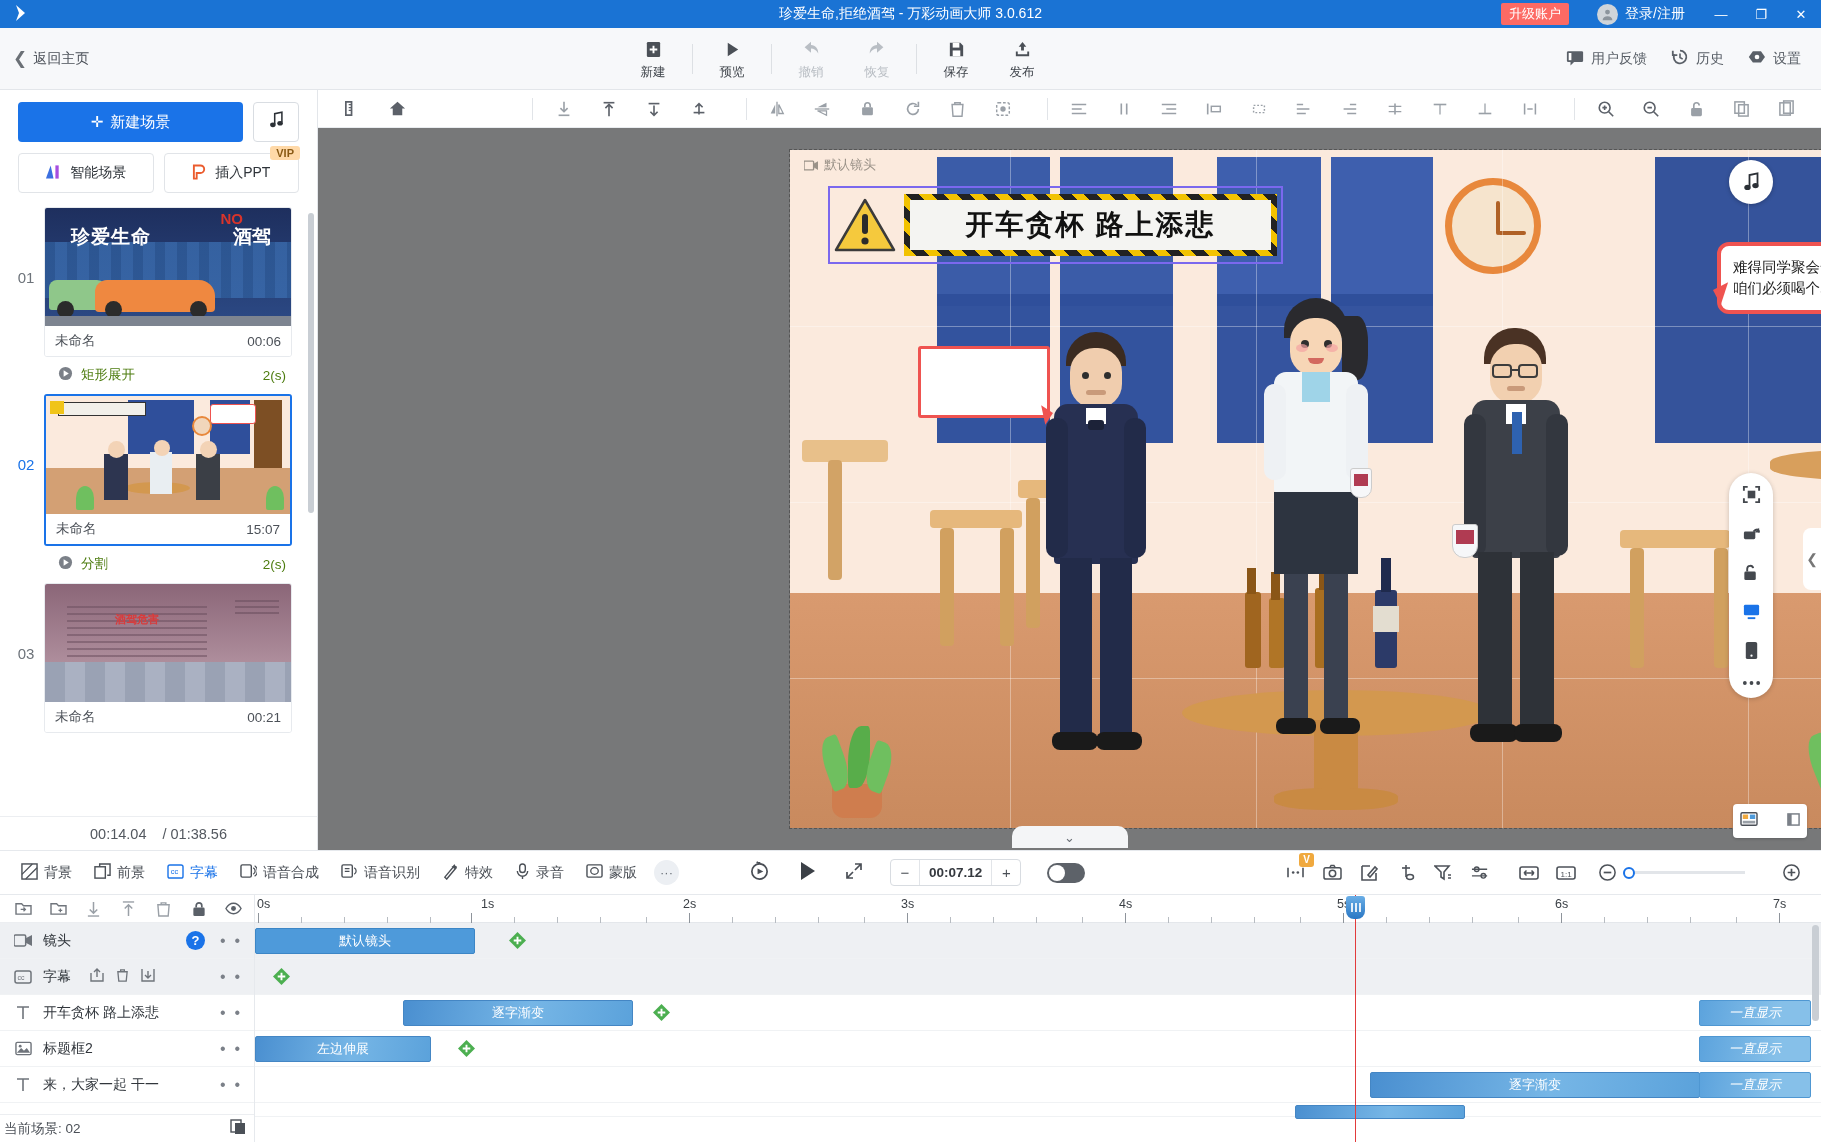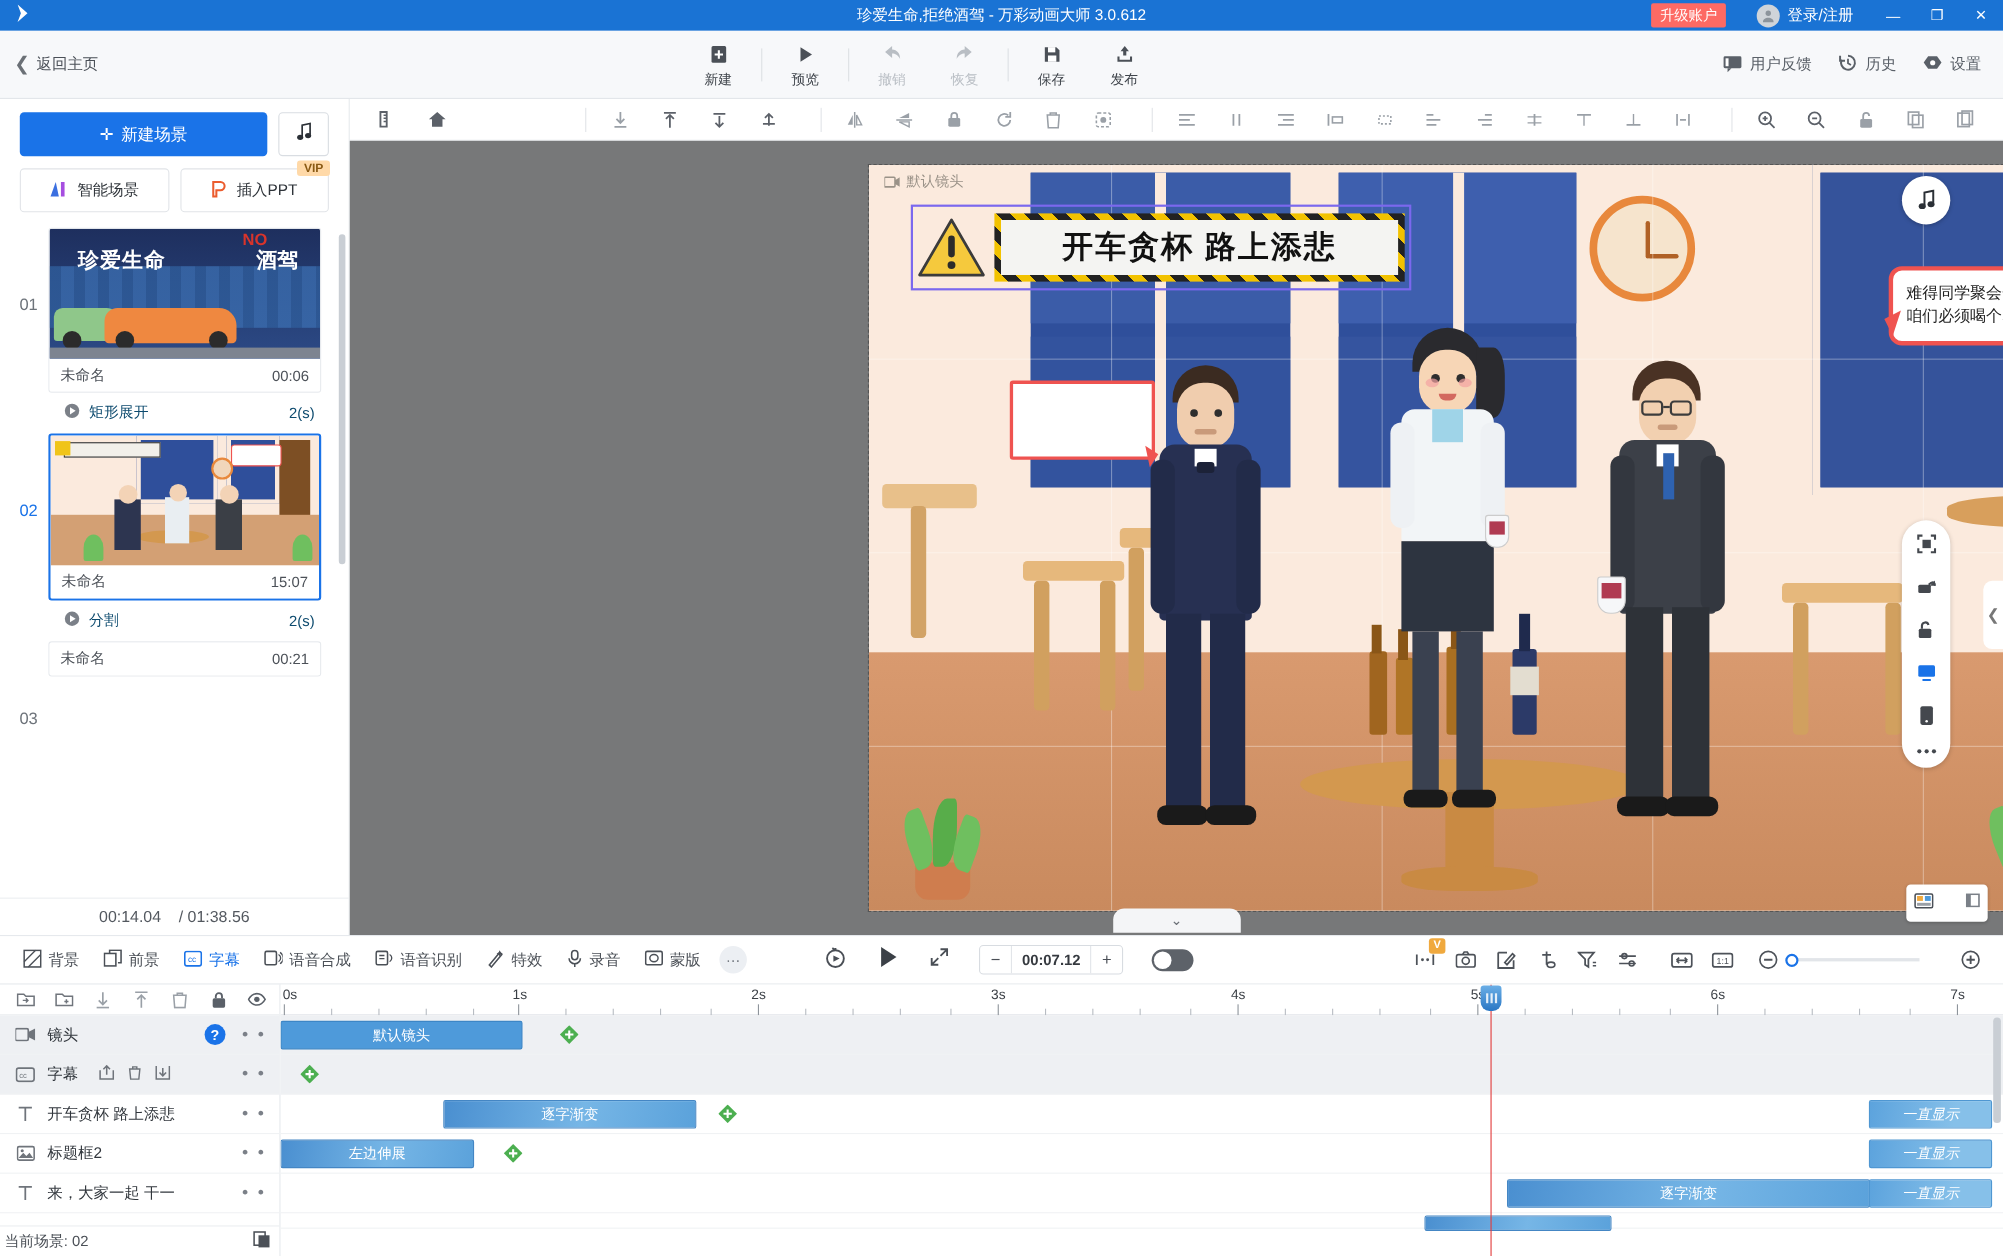--- a/index.html
+++ b/index.html
@@ -94,21 +94,21 @@
   .scene-card { width: 248px; }
   .thumb-wrap { border: 1px solid #e7eaee; border-radius: 3px; background:#fff; overflow: hidden; }
   .thumb-wrap.active { border: 2px solid #1a73e8; }
   .thumb { width: 100%; height: 118px; position: relative; overflow: hidden; }
   .thumb-meta {
     height: 30px; display: flex; align-items: center; justify-content: space-between;
     padding: 0 10px; font-size: 13.5px; color: #4c5158; background: #fff;
   }
   .trans-row {
     display: flex; align-items: center; justify-content: space-between;
-    padding: 9px 6px 10px 14px; font-size: 13.5px; color: #0c4a6e;
+    padding: 9px 6px 10px 14px; font-size: 13.5px; color: #4d7c0f;
   }
   .trans-left { display: flex; align-items: center; gap: 8px; }
   .scrollbar-v {
     position: absolute; right: 3px; top: 20px; width: 6px; height: 300px;
     background: #c9ced4; border-radius: 3px;
   }
   .total-time {
     height: 34px; flex: 0 0 34px; display: flex; align-items: center; justify-content: center;
     gap: 16px; font-size: 14.5px; color: #53585f; border-top: 1px solid #eceef1;
   }
@@ -546,20 +546,26 @@
               </div>
               <span>2(s)</span>
             </div>
           </div>
         </div>
 
         <div class="scene-row">
           <div class="scene-num">03</div>
           <div class="scene-card">
             <div class="thumb-wrap">
+              <div class="thumb" style="background:linear-gradient(#8b6678,#b0909e 70%,#9aa2b4);">
+                <div style="position:absolute;left:22px;top:22px;width:140px;height:60px;background:repeating-linear-gradient(#6d5060 0 2px,transparent 2px 7px);opacity:.55;"></div>
+                <div style="position:absolute;left:70px;top:28px;color:#d93b3b;font-size:11px;font-weight:bold;">酒驾危害</div>
+                <div style="position:absolute;right:12px;top:16px;width:44px;height:14px;background:repeating-linear-gradient(#6d5060 0 2px,transparent 2px 6px);opacity:.6;"></div>
+                <div style="position:absolute;left:0;right:0;bottom:0;height:40px;background:repeating-linear-gradient(90deg,#9aa2b4 0 20px,#aab1c2 20px 40px);"></div>
+              </div>
               <div class="thumb-meta">
                 <span>未命名</span>
                 <span>00:21</span>
               </div>
             </div>
           </div>
         </div>
         <div class="scrollbar-v"></div>
       </div>
 
@@ -1239,21 +1245,21 @@
         <span><svg width="16" height="16" viewBox="0 0 16 16">
               <rect x="1" y="1" width="10" height="12" fill="none" stroke="#4b5057" stroke-width="1.4"></rect>
               <rect x="5" y="4" width="10" height="11" fill="#4b5057"></rect>
             </svg></span>
       </div>
     </div>
 
     <div class="tl-right">
       <div class="ruler">
         <span class="rl-lab" style="left:4px;">0s</span>
-        <span class="rl-lab" style="left:213px;">1s</span>
+        <span class="rl-lab" style="left:228px;">1s</span>
         <span class="rl-lab" style="left:430px;">2s</span>
         <span class="rl-lab" style="left:648px;">3s</span>
         <span class="rl-lab" style="left:866px;">4s</span>
         <span class="rl-lab" style="left:1084px;">5s</span>
         <span class="rl-lab" style="left:1302px;">6s</span>
         <span class="rl-lab" style="left:1520px;">7s</span>
         <span class="rl-major" style="left:3px;"></span>
           <span class="rl-major" style="left:216px;"></span>
         <span class="rl-major" style="left:434px;"></span>
           <span class="rl-major" style="left:652px;"></span>

